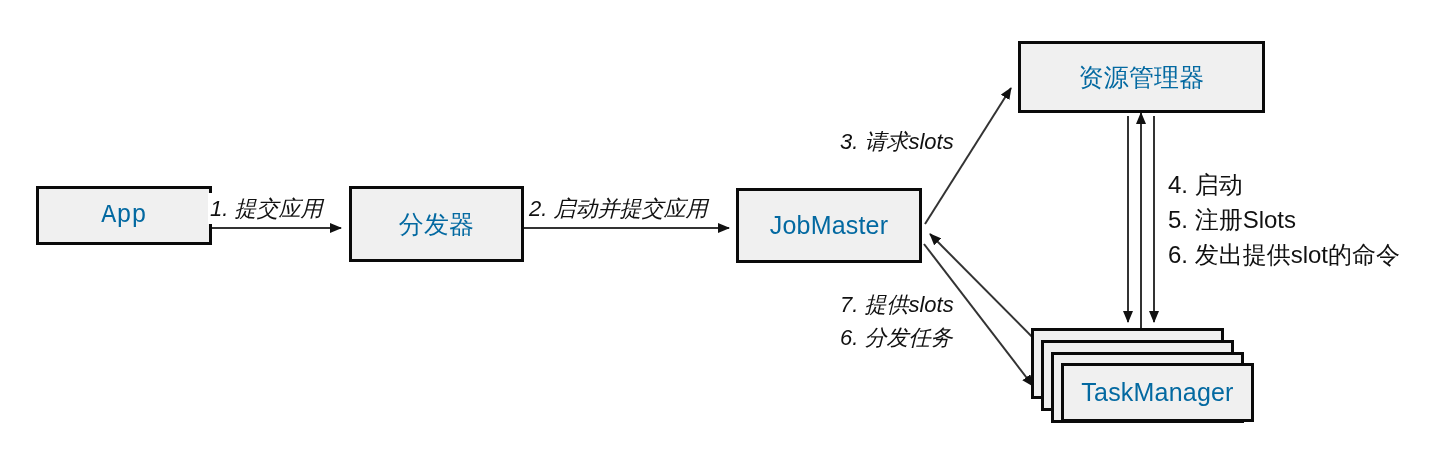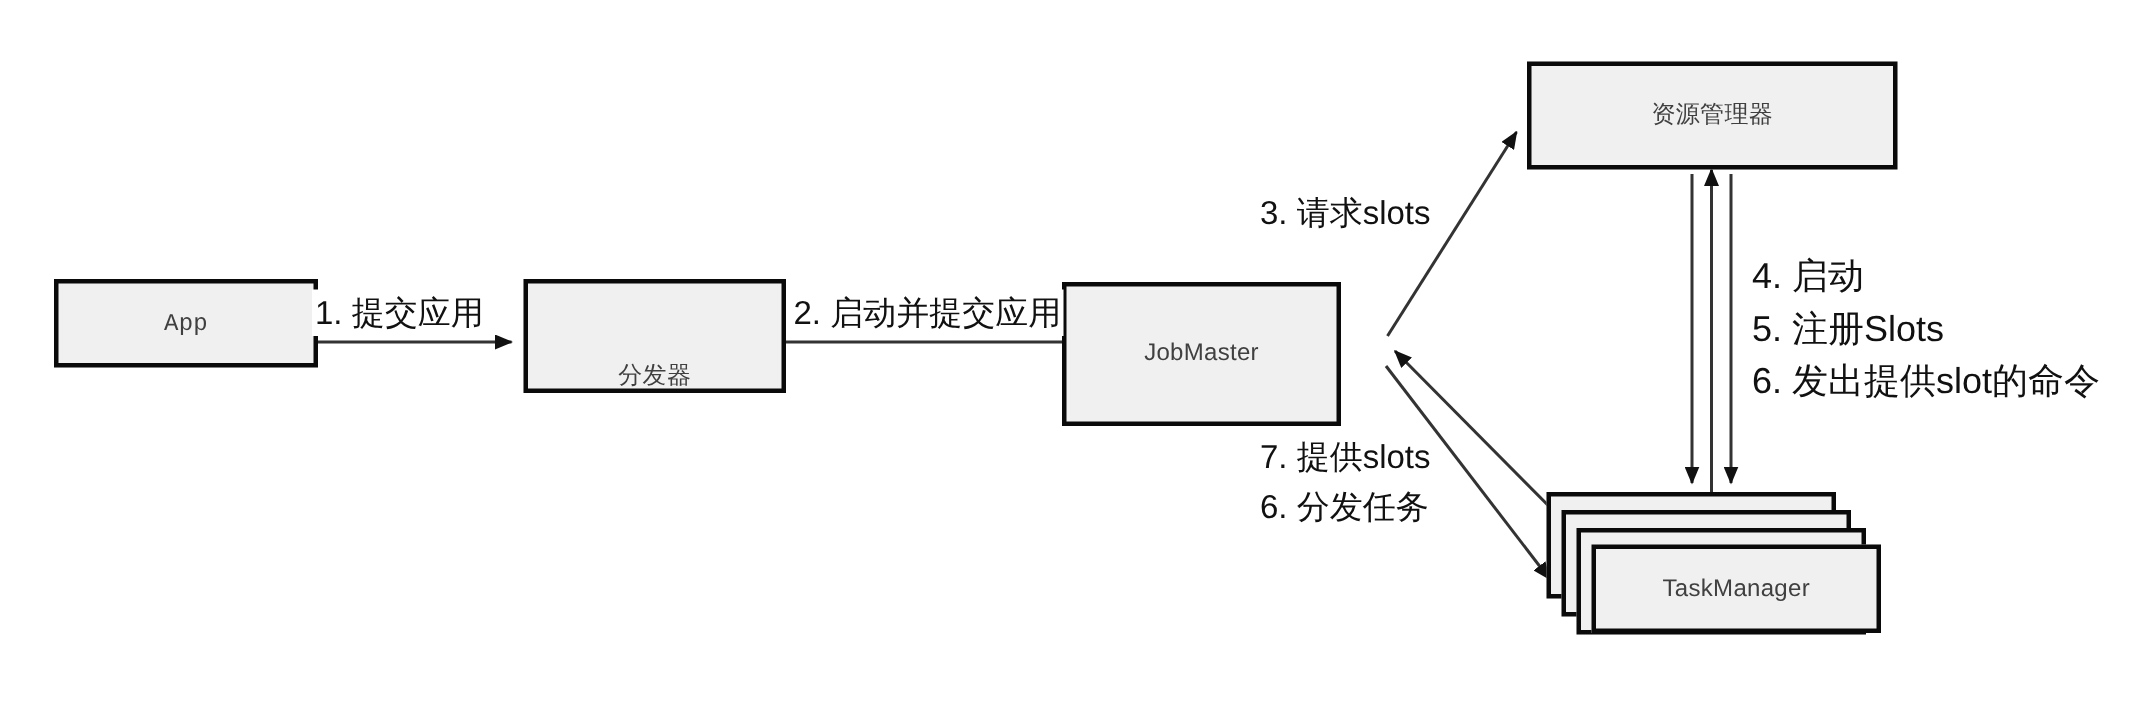--- a/index.html
+++ b/index.html
@@ -27,40 +27,41 @@
   .node-box {
     position: absolute;
     background: #f0f0f0;
     border: 3px solid #0a0a0a;
     box-sizing: border-box;
     display: flex;
     align-items: center;
     justify-content: center;
   }
   .node-label {
-    font-size: 16px;
-    color: #404040;
+    font-size: 25px;
+    color: #0369a1;
     line-height: 1;
     white-space: nowrap;
     letter-spacing: 0.2px;
   }
   .stack-ghost {
     position: absolute;
     background: #f0f0f0;
     border: 3px solid #0a0a0a;
     box-sizing: border-box;
   }
   .edge-label {
     position: absolute;
     font-size: 22px;
     color: #111111;
     white-space: nowrap;
     line-height: 1.42;
     background: #ffffff;
     padding: 0 2px;
+    font-style: italic;
   }
   .edge-label-block {
     position: absolute;
     font-size: 24px;
     color: #111111;
     white-space: nowrap;
     line-height: 1.45;
   }
   .edge-label-block div {
     white-space: nowrap;
@@ -111,25 +112,25 @@
 
     <g>
       <line x1="1154" y1="116" x2="1154" y2="322" stroke="#333333" stroke-width="2" marker-end="url(#arrowhead-sm)"></line>
     </g>
   </svg>
 
   <div class="node-box" style="left:36px; top:186px; width:176px; height:59px;font-family:Liberation Mono, monospace;">
     <span class="node-label">App</span>
   </div>
 
-  <div class="node-box" style="left:349px; top:186px; width:175px; height:76px;align-items:flex-end;">
+  <div class="node-box" style="left:349px; top:186px; width:175px; height:76px;">
     <span class="node-label">分发器</span>
   </div>
 
-  <div class="node-box" style="left:708px; top:188px; width:186px; height:96px;">
+  <div class="node-box" style="left:736px; top:188px; width:186px; height:75px;">
     <span class="node-label">JobMaster</span>
   </div>
 
   <div class="node-box" style="left:1018px; top:41px; width:247px; height:72px;">
     <span class="node-label">资源管理器</span>
   </div>
 
   <div class="stack-ghost" style="left:1031px; top:328px; width:193px; height:71px;"></div>
   <div class="stack-ghost" style="left:1041px; top:340px; width:193px; height:71px;"></div>
   <div class="stack-ghost" style="left:1051px; top:352px; width:193px; height:71px;"></div>

